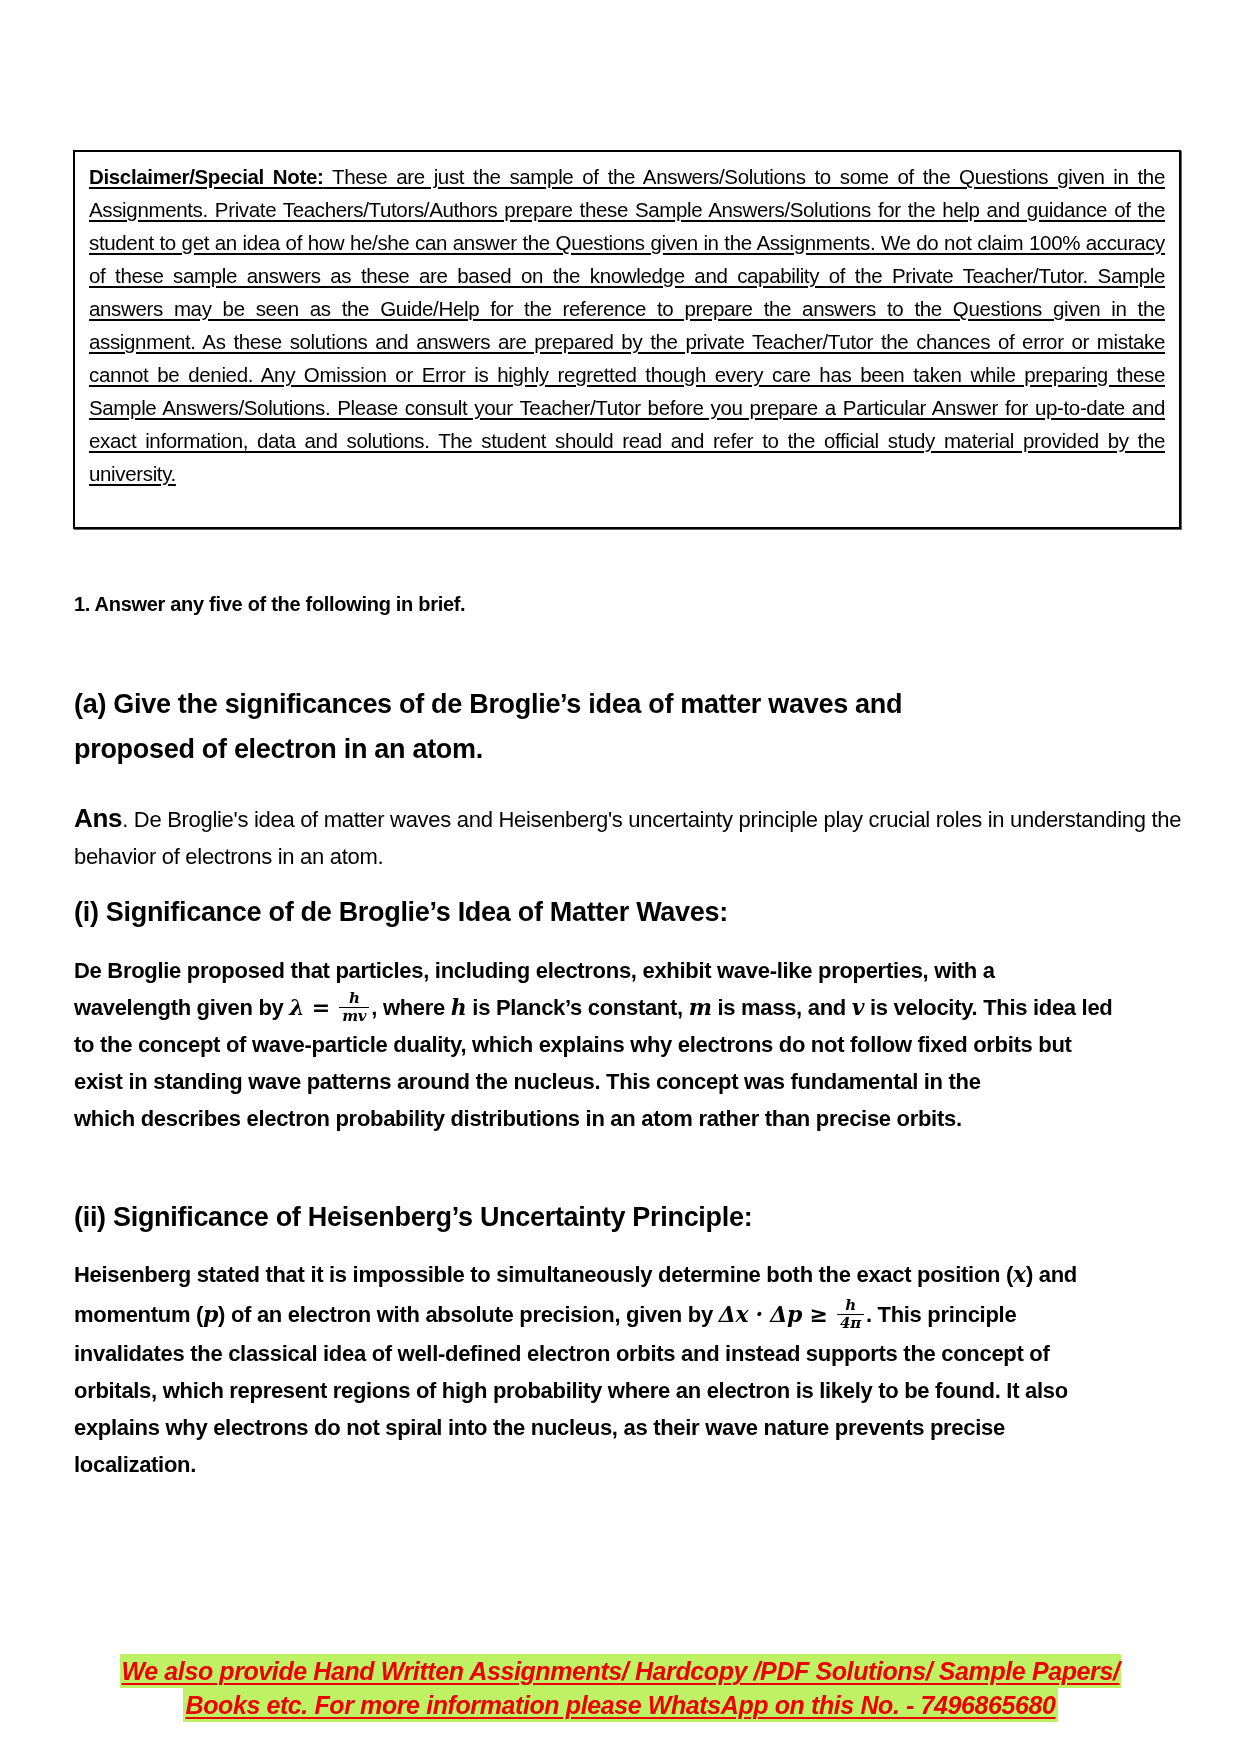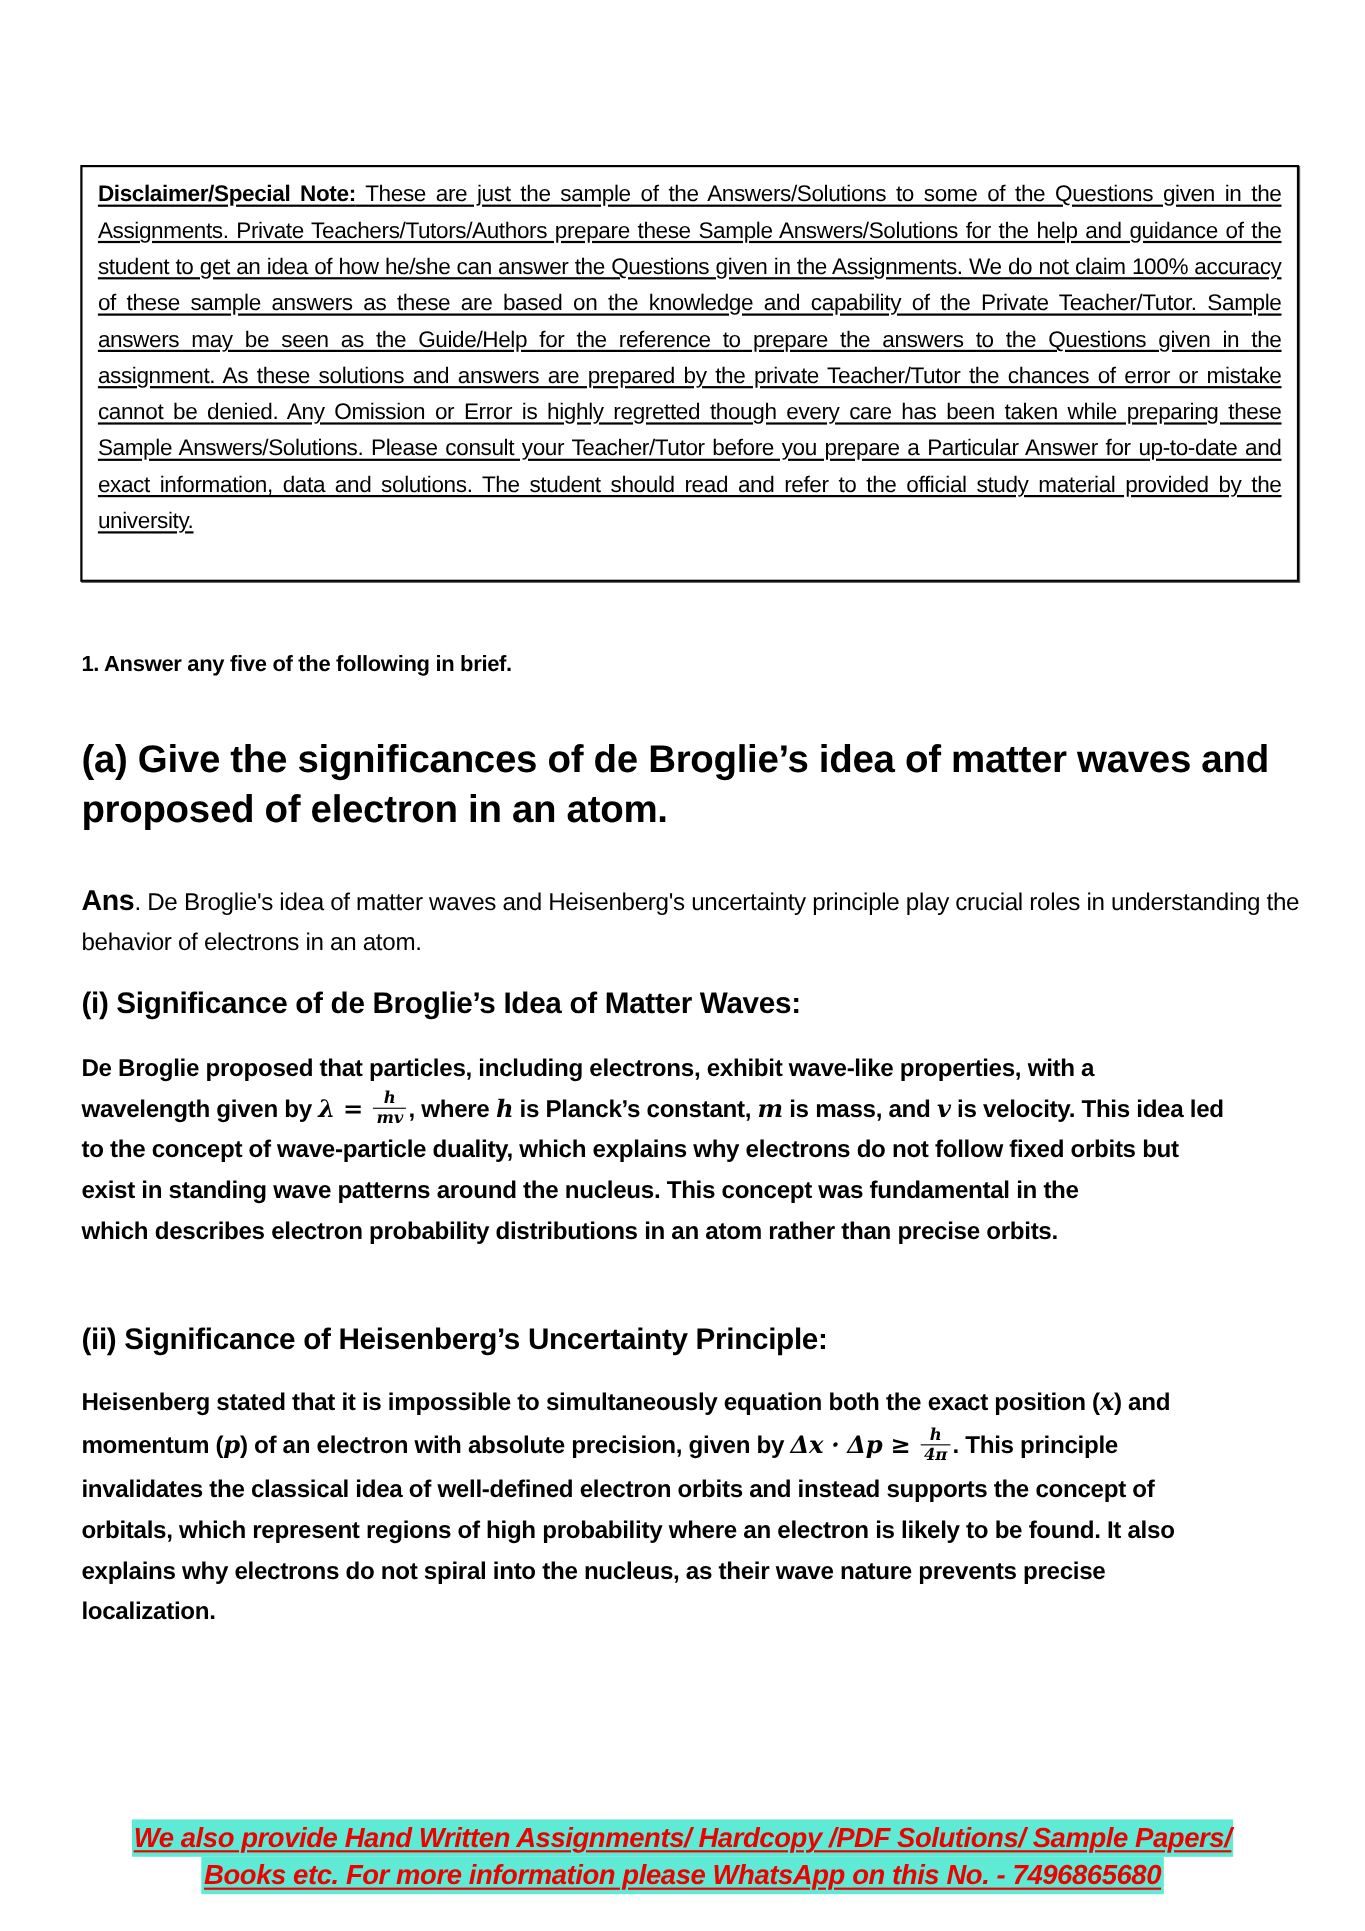--- a/index.html
+++ b/index.html
@@ -12,34 +12,34 @@
   }
   .disclaimer-text {
     position: absolute; left: 89px; top: 160px; width: 1076px;
     font-size: 20.5px; line-height: 33px; text-align: justify;
     text-decoration: underline; text-underline-offset: 3px;
     font-family: "Liberation Sans", sans-serif;
     letter-spacing: -0.35px;
   }
   .disclaimer-text b { font-weight: bold; }
   .q-title { position: absolute; left: 74px; top: 593px; font-size: 20px; font-weight: bold; letter-spacing: -0.3px; }
-  .q-sub { position: absolute; left: 74px; top: 668px; width: 1100px; font-size: 35px; font-weight: bold; line-height: 45px; letter-spacing: -0.3px; }
+  .q-sub { position: absolute; left: 74px; top: 682px; width: 1100px; font-size: 27px; font-weight: bold; line-height: 45px; letter-spacing: -0.3px; }
   .ans { position: absolute; left: 74px; top: 800px; width: 1110px; font-size: 22px; line-height: 37px; letter-spacing: -0.3px; }
   .ans .ans-label { font-size: 26px; font-weight: bold; }
   .h-sec { position: absolute; left: 74px; font-size: 27px; font-weight: bold; letter-spacing: -0.3px; }
   .body-par { position: absolute; left: 74px; width: 1110px; font-size: 22px; letter-spacing: -0.3px; }
   .body-line { display: block; height: 37px; line-height: 37px; white-space: nowrap; font-weight: bold; }
   .math { font-family: "DejaVu Serif", "Liberation Serif", serif; font-style: italic; }
   .math-up { font-family: "DejaVu Serif", "Liberation Serif", serif; font-style: normal; }
   .frac { display: inline-block; vertical-align: middle; text-align: center; font-family: "DejaVu Serif", serif; font-style: italic; font-size: 15px; line-height: 17px; margin: 0 2px; position: relative; top: -2px; }
   .frac .num { display: block; border-bottom: 1.5px solid #000; padding: 0 3px; }
   .frac .den { display: block; padding: 0 3px; }
   .footer { position: absolute; left: 0; top: 1654px; width: 1241px; text-align: center;
             font-size: 25px; font-weight: bold; font-style: italic; color: #ee0000; letter-spacing: -0.4px; }
-  .footer-line { display: inline-block; background: #5eead4; text-decoration: underline; text-decoration-thickness: 2px; text-underline-offset: 3px; line-height: 34px; padding: 0 2px; }
+  .footer-line { display: inline-block; background: #bef264; text-decoration: underline; text-decoration-thickness: 2px; text-underline-offset: 3px; line-height: 34px; padding: 0 2px; }
 </style>
 </head>
 <body>
 
 <div class="disclaimer-box"></div>
 <div class="disclaimer-text"><b>Disclaimer/Special Note:</b><span> These are just the sample of the Answers/Solutions to some of the Questions given in the Assignments. Private Teachers/Tutors/Authors prepare these Sample Answers/Solutions for the help and guidance of the student to get an idea of how he/she can answer the Questions given in the Assignments. We do not claim 100% accuracy of these sample answers as these are based on the knowledge and capability of the Private Teacher/Tutor. Sample answers may be seen as the Guide/Help for the reference to prepare the answers to the Questions given in the assignment. As these solutions and answers are prepared by the private Teacher/Tutor the chances of error or mistake cannot be denied. Any Omission or Error is highly regretted though every care has been taken while preparing these Sample Answers/Solutions. Please consult your Teacher/Tutor before you prepare a Particular Answer for up-to-date and exact information, data and solutions. The student should read and refer to the official study material provided by the university.</span></div>
 
 <div class="q-title">1. Answer any five of the following in brief.</div>
 <div class="q-sub">
   <div>(a) Give the significances of de Broglie’s idea of matter waves and</div>
@@ -52,21 +52,21 @@
 <div class="body-par" style="top:952px;">
   <span class="body-line">De Broglie proposed that particles, including electrons, exhibit wave-like properties, with a</span>
   <span class="body-line"><span>wavelength given by </span><span class="math">λ</span><span class="math-up"> = </span><span class="frac"><span class="num">h</span><span class="den">mv</span></span><span>, where </span><span class="math">h</span><span> is Planck’s constant, </span><span class="math">m</span><span> is mass, and </span><span class="math">v</span><span> is velocity. This idea led</span></span>
   <span class="body-line">to the concept of wave-particle duality, which explains why electrons do not follow fixed orbits but</span>
   <span class="body-line">exist in standing wave patterns around the nucleus. This concept was fundamental in the</span>
   <span class="body-line">which describes electron probability distributions in an atom rather than precise orbits.</span>
 </div>
 
 <div class="h-sec" style="top:1202px;">(ii) Significance of Heisenberg’s Uncertainty Principle:</div>
 <div class="body-par" style="top:1256px;">
-  <span class="body-line"><span>Heisenberg stated that it is impossible to simultaneously equation both the exact position (</span><span class="math">x</span><span>) and</span></span>
+  <span class="body-line"><span>Heisenberg stated that it is impossible to simultaneously determine both the exact position (</span><span class="math">x</span><span>) and</span></span>
   <span class="body-line" style="height:42px;line-height:42px;"><span>momentum (</span><span class="math">p</span><span>) of an electron with absolute precision, given by </span><span class="math">Δx · Δp ≥ </span><span class="frac"><span class="num">h</span><span class="den">4π</span></span><span>. This principle</span></span>
   <span class="body-line">invalidates the classical idea of well-defined electron orbits and instead supports the concept of</span>
   <span class="body-line">orbitals, which represent regions of high probability where an electron is likely to be found. It also</span>
   <span class="body-line">explains why electrons do not spiral into the nucleus, as their wave nature prevents precise</span>
   <span class="body-line">localization.</span>
 </div>
 
 <div class="footer">
   <div><span class="footer-line">We also provide Hand Written Assignments/ Hardcopy /PDF Solutions/ Sample Papers/</span></div>
   <div><span class="footer-line">Books etc. For more information please WhatsApp on this No. - 7496865680</span></div>

